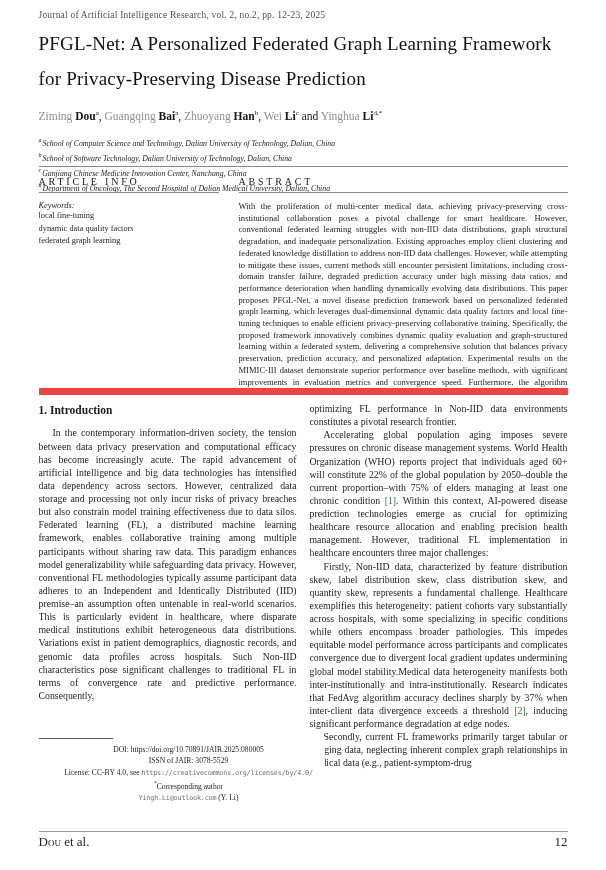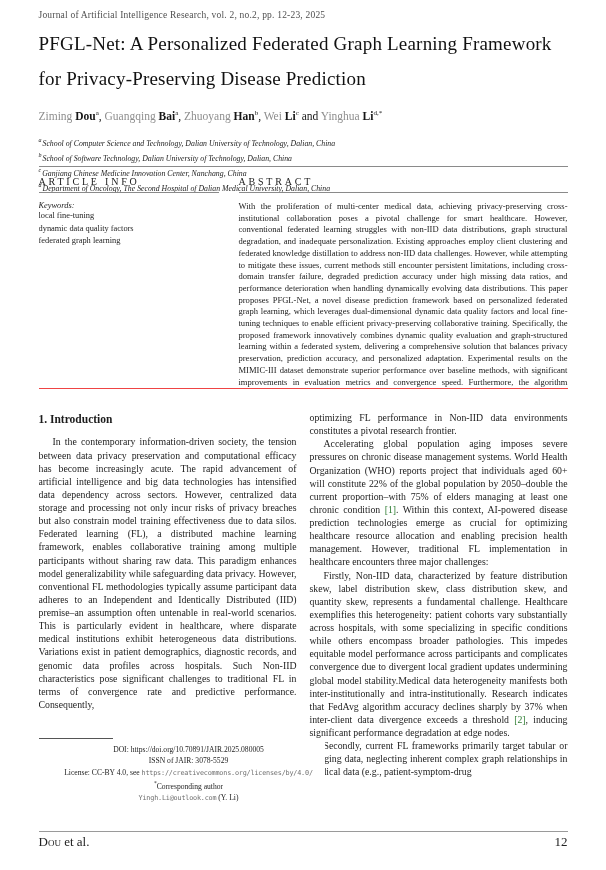--- a/index.html
+++ b/index.html
@@ -25,21 +25,21 @@
   }
   .info-col { width:180px; flex:none; }
   .abs-col { flex:1; }
   .col-heading { font-size:10px; letter-spacing:2.8px; color:#222; padding-bottom:5px; border-bottom:0.8px solid #8a8a8a; }
   .kw-label { font-style:italic; font-size:8.4px; margin-top:8px; }
   .kw-item { font-size:8.4px; line-height:1.5; }
   .abs-text { font-size:8.55px; line-height:1.37; text-align:justify; margin-top:8px; color:#1a1a1a; }
 
   .body-block {
     position:absolute; left:10px; right:10px; top:388px; bottom:38px;
-    border-top:1px solid #ef4444; box-sizing:border-box; padding-top:22px; overflow:hidden;
+    border-top:7px solid #ef4444; box-sizing:border-box; padding-top:7px; overflow:hidden;
   }
   .body-cols { display:flex; gap:13px; height:100%; }
   .bcol { width:50%; box-sizing:border-box; font-size:9.8px; line-height:1.34; text-align:justify; }
   .bcol-left { max-height:318px; overflow:hidden; }
   .section-heading { font-size:11.5px; font-weight:bold; margin:1px 0 8px 0; text-align:left; }
   .bcol p { margin:0; }
   .indent { text-indent:14px; }
   .cite { color:#2e7d32; }
 
   .footnote {

